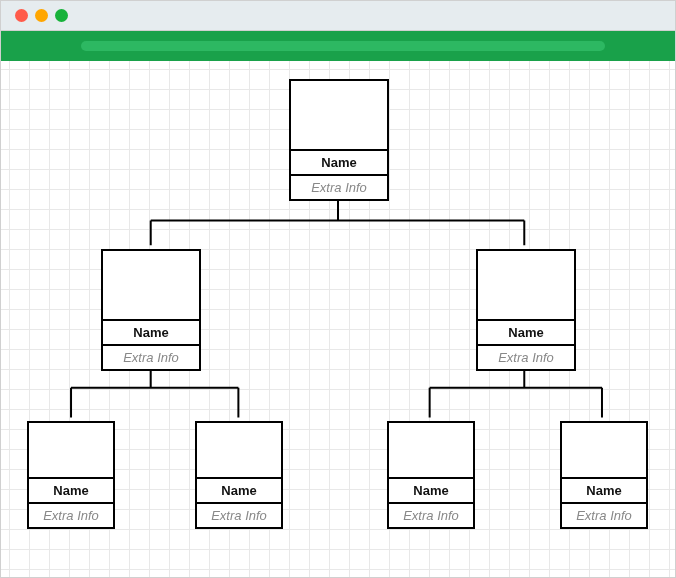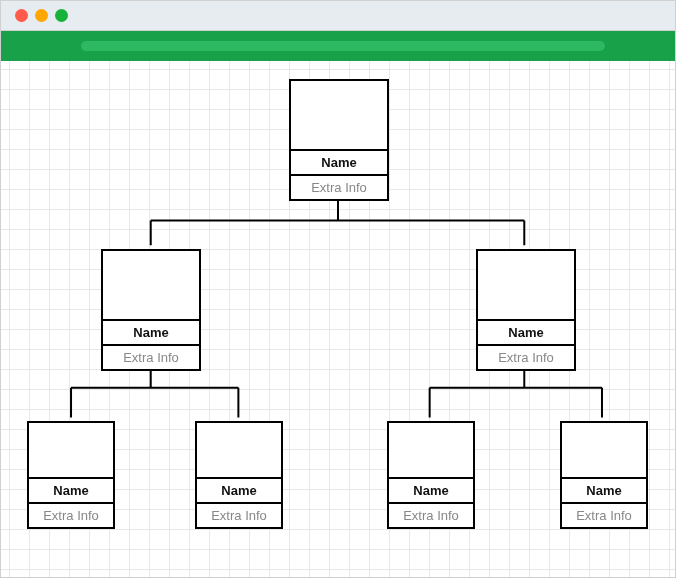--- a/index.html
+++ b/index.html
@@ -75,20 +75,21 @@
     }
     .node .name {
       text-align: center;
       font-weight: bold;
       padding: 4px 0;
       border-bottom: 2px solid #000;
       color: #111;
     }
     .node .extra {
       text-align: center;
+      font-style: italic;
       color: #888;
       padding: 4px 0;
     }
     .node.small { width: 88px; }
     .node.small .pic { height: 56px; }
   </style>
 </head>
 <body>
 
 <div class="window">

